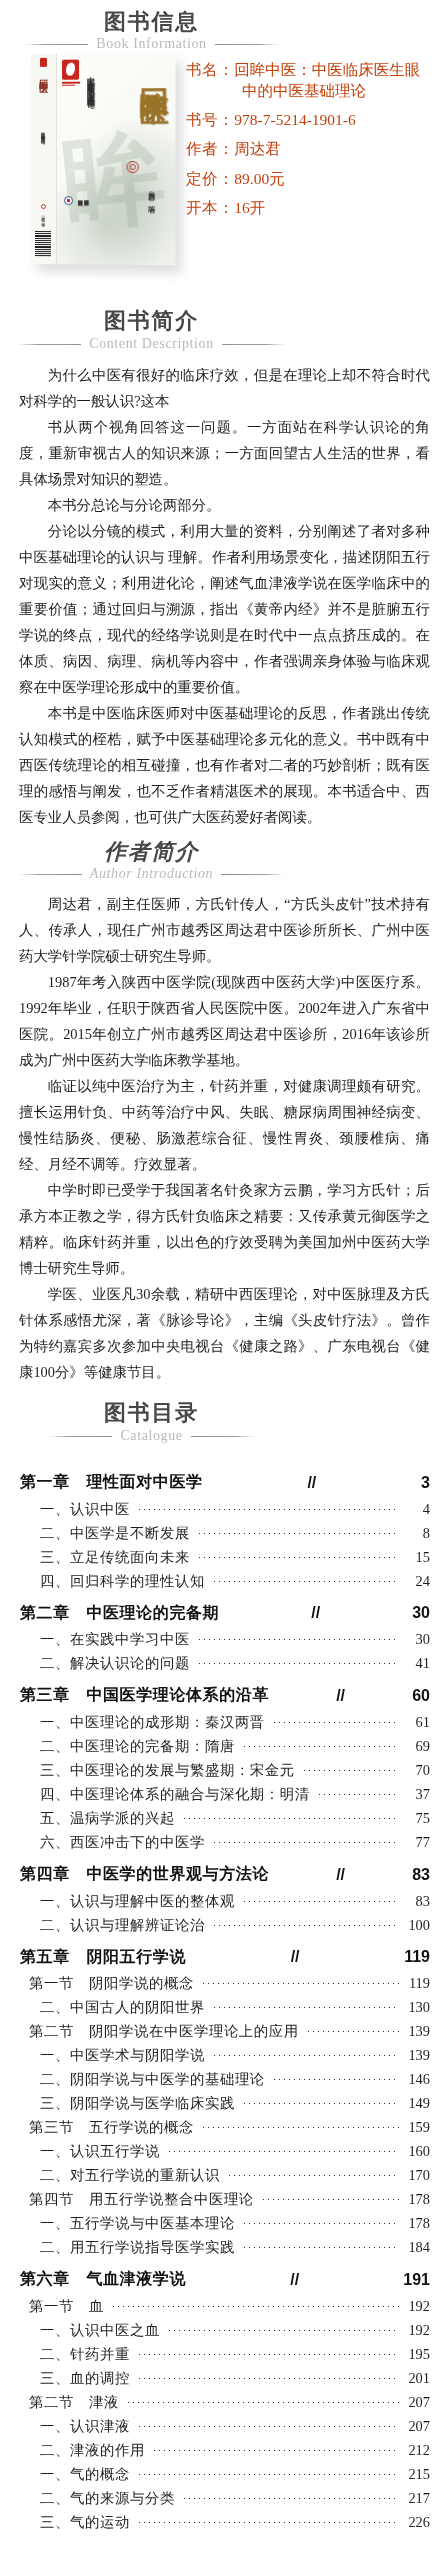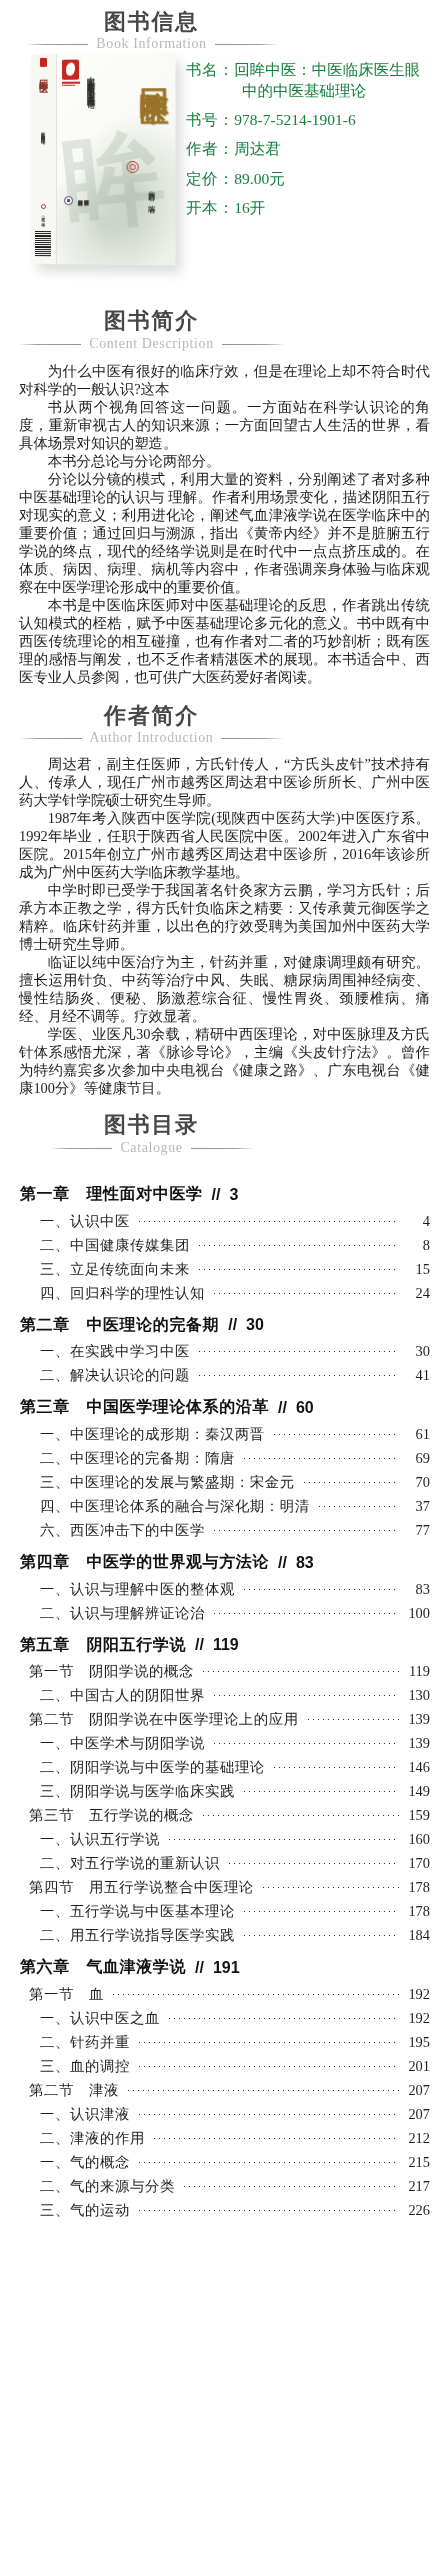--- a/index.html
+++ b/index.html
@@ -18,21 +18,21 @@
     font-size: 22px; font-weight: bold; color: #474747; letter-spacing: 1.7px; line-height: 27px;
   }
   .sec-sub-row { display: flex; align-items: center; justify-content: center; gap: 8px; margin-top: 1.7px; }
   .hline { width: 63px; height: 1.1px; }
   .hline.l { background: linear-gradient(to right, rgba(150,150,150,0), #98a0a6 30%, #919191); }
   .hline.r { background: linear-gradient(to left, rgba(150,150,150,0), #98a0a6 30%, #919191); }
   .sec-sub { font-size: 14px; color: #b9b9b9; letter-spacing: 0.6px; line-height: 16.7px; }
 
   
   .info-wrap { position: relative; height: 253px; margin-top: 0; }
-  .info-fields { margin-left: 186px; padding-top: 5.6px; font-size: 15.5px; color: #15803d; }
+  .info-fields { margin-left: 186px; padding-top: 5.6px; font-size: 15.5px; color: #c2410c; }
   .field { margin-bottom: 8.3px; line-height: 21px; }
   .field .lbl { letter-spacing: 0.6px; }
   .field .second { margin-left: 56px; line-height: 21px; }
   .field .second:empty { display: none; }
 
   
   .book {
     position: absolute; left: 30.5px; top: 1.1px; width: 143px; height: 210px; display: flex;
     transform: perspective(777px) rotateY(-4deg); transform-origin: left center;
     box-shadow: 5.6px 7.8px 11px rgba(0,0,0,0.14);
@@ -77,31 +77,31 @@
   .c-seal div { width: 5.6px; height: 5.6px; border-radius: 50%; border: 0.6px solid #b5372a; }
   .c-author { position: absolute; right: 19px; top: 132px; height: 51px; writing-mode: vertical-rl;
     font-size: 7.2px; color: #222; letter-spacing: 1.1px; }
   .c-pub { position: absolute; left: 7.8px; bottom: 16.7px; display: flex; gap: 2.8px; align-items: flex-start; }
   .c-pub-dot { width: 9px; height: 9px; border: 1.1px solid #2a4f8f; border-radius: 50%;
     background: radial-gradient(circle at center, #c5271e 0 1.7px, #fff 1.9px); }
   .c-pub-text { writing-mode: vertical-rl; height: 51px; font-size: 5px; line-height: 6.1px; color: #333; }
   .c-pub-text span { display: block; }
 
   
-  .body-text { padding: 0 14px 0 19px; font-size: 14.4px; line-height: 18px; text-align: justify; }
+  .body-text { padding: 0 14px 0 19px; font-size: 14.4px; line-height: 26px; text-align: justify; }
   .body-text .para { margin: 0; text-indent: 2em; }
   #desc-text { margin-top: 9px; }
   #author-text { margin-top: 7.8px; }
   #head-desc { margin-top: 1.1px; }
-  #head-author { margin-top: 16px; }
+  #head-author { margin-top: 8px; font-style: italic; }
   #head-toc { margin-top: 14.4px; }
 
   
   .toc { padding: 18px 14px 0 20px; }
-  .toc-row { display: flex; align-items: center; height: 24px; font-size: 14.4px; color: #1f1f1f; }
+  .toc-row { display: flex; align-items: center; height: 24px; font-size: 14.4px; color: #1f1f1f; justify-content: space-between; }
   .toc-row .t { flex: 0 0 auto; letter-spacing: 0.6px; }
   .toc-row .dots { flex: 1 1 auto; height: 100%; margin: 0 5.6px 0 6.7px;
     background-image: radial-gradient(circle, #2a2a2a 0.8px, transparent 1px);
     background-size: 5px 5px; background-repeat: repeat-x; background-position: left center; }
   .toc-row .sep { display: none; }
   .toc-row .pg { flex: 0 0 auto; min-width: 25.5px; text-align: right; }
   .toc-row.item { padding-left: 20px; }
   .toc-row.sect { padding-left: 9px; }
   .toc-row.chapter { font-family: "Liberation Sans", "DejaVu Sans", sans-serif; font-weight: bold;
     font-size: 16px; color: #111; height: 29px; margin-top: 5.6px; }
@@ -193,22 +193,22 @@
       <span class="hline l"></span>
       <span class="sec-sub">Author Introduction</span>
       <span class="hline r"></span>
     </div>
   </header>
 
   <div id="author-text" class="body-text">
 
   <p class="para">周达君，副主任医师，方氏针传人，“方氏头皮针”技术持有人、传承人，现任广州市越秀区周达君中医诊所所长、广州中医药大学针学院硕士研究生导师。</p>
       <p class="para">1987年考入陕西中医学院(现陕西中医药大学)中医医疗系。1992年毕业，任职于陕西省人民医院中医。2002年进入广东省中医院。2015年创立广州市越秀区周达君中医诊所，2016年该诊所成为广州中医药大学临床教学基地。</p>
+      <p class="para">临证以纯中医治疗为主，针药并重，对健康调理颇有研究。擅长运用针负、中药等治疗中风、失眠、糖尿病周围神经病变、慢性结肠炎、便秘、肠激惹综合征、慢性胃炎、颈腰椎病、痛经、月经不调等。疗效显著。</p>
       <p class="para">中学时即已受学于我国著名针灸家方云鹏，学习方氏针；后承方本正教之学，得方氏针负临床之精要：又传承黄元御医学之精粹。临床针药并重，以出色的疗效受聘为美国加州中医药大学博士研究生导师。</p>
-      <p class="para">临证以纯中医治疗为主，针药并重，对健康调理颇有研究。擅长运用针负、中药等治疗中风、失眠、糖尿病周围神经病变、慢性结肠炎、便秘、肠激惹综合征、慢性胃炎、颈腰椎病、痛经、月经不调等。疗效显著。</p>
       <p class="para">学医、业医凡30余载，精研中西医理论，对中医脉理及方氏针体系感悟尤深，著《脉诊导论》，主编《头皮针疗法》。曾作为特约嘉宾多次参加中央电视台《健康之路》、广东电视台《健康100分》等健康节目。</p>
     </div>
 
   <header id="head-toc" class="sec-head">
     <h2 class="sec-title">图书目录</h2>
     <div class="sec-sub-row">
       <span class="hline l"></span>
       <span class="sec-sub">Catalogue</span>
       <span class="hline r"></span>
     </div>
@@ -220,21 +220,21 @@
         <span class="t">第一章　理性面对中医学</span>
         <span class="sep">//</span>
         <span class="pg">3</span>
       </div>
       <div class="toc-row item">
         <span class="t">一、认识中医</span>
         <span class="dots"></span>
         <span class="pg">4</span>
       </div>
       <div class="toc-row item">
-        <span class="t">二、中国健康传媒集团</span>
+        <span class="t">二、中医学是不断发展</span>
         <span class="dots"></span>
         <span class="pg">8</span>
       </div>
       <div class="toc-row item">
         <span class="t">三、立足传统面向未来</span>
         <span class="dots"></span>
         <span class="pg">15</span>
       </div>
       <div class="toc-row item">
         <span class="t">四、回归科学的理性认知</span>
@@ -275,20 +275,25 @@
         <span class="t">三、中医理论的发展与繁盛期：宋金元</span>
         <span class="dots"></span>
         <span class="pg">70</span>
       </div>
       <div class="toc-row item">
         <span class="t">四、中医理论体系的融合与深化期：明清</span>
         <span class="dots"></span>
         <span class="pg">37</span>
       </div>
       <div class="toc-row item">
+        <span class="t">五、温病学派的兴起</span>
+        <span class="dots"></span>
+        <span class="pg">75</span>
+      </div>
+      <div class="toc-row item">
         <span class="t">六、西医冲击下的中医学</span>
         <span class="dots"></span>
         <span class="pg">77</span>
       </div>
       <div class="toc-row chapter">
         <span class="t">第四章　中医学的世界观与方法论</span>
         <span class="sep">//</span>
         <span class="pg">83</span>
       </div>
       <div class="toc-row item">

